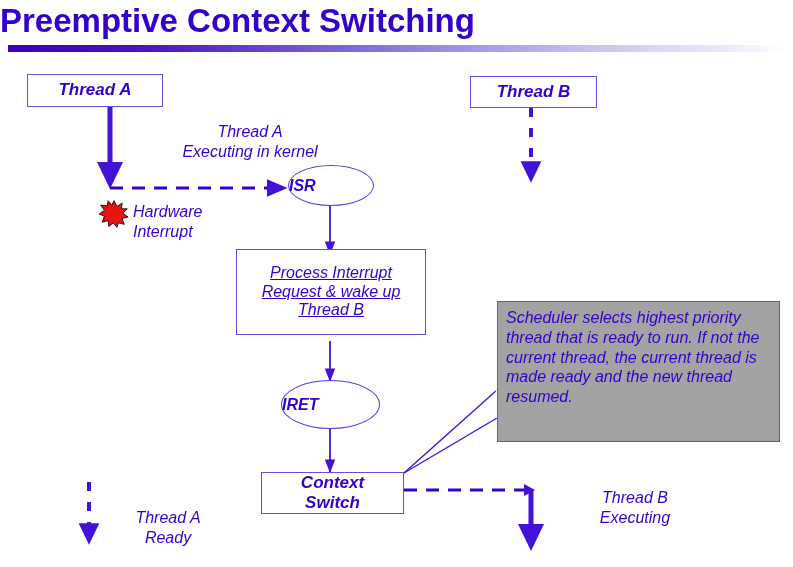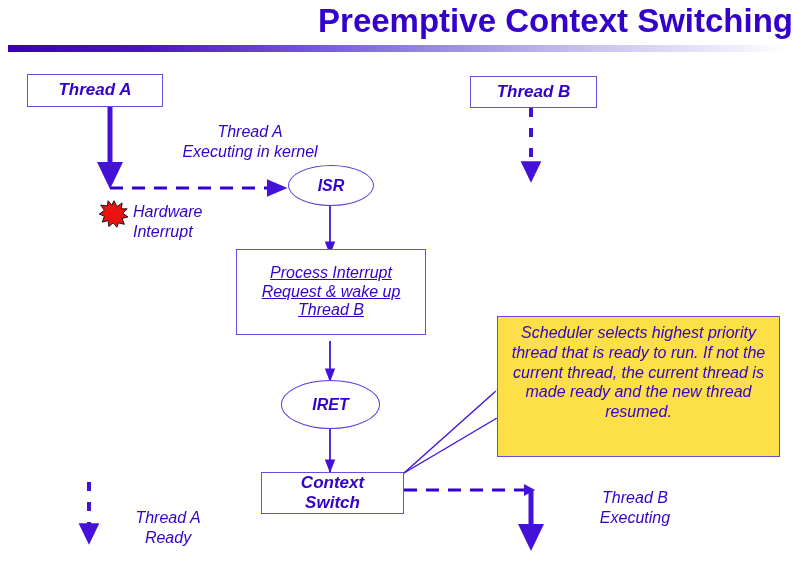--- a/index.html
+++ b/index.html
@@ -22,21 +22,21 @@
     height: 567px;
     background: #ffffff;
   }
 
   
   .title {
     position: absolute;
     left: 0;
     top: 2px;
     width: 793px;
-    text-align: right;
+    text-align: left;
     font-family: "Liberation Sans", sans-serif;
     font-weight: bold;
     font-size: 33px;
     letter-spacing: 0px;
     color: #3300CC;
     white-space: nowrap;
   }
   .title-rule {
     position: absolute;
     left: 8px;
@@ -79,21 +79,20 @@
   }
 
   .ellipse {
     position: absolute;
     box-sizing: border-box;
     border: 1.5px solid #5B3ADB;
     border-radius: 50%;
     background: #ffffff;
     display: flex;
     align-items: center;
-    justify-content: center;
     color: #3300CC;
     font-weight: bold;
     font-style: italic;
     font-size: 16px;
   }
 
   
   .label {
     position: absolute;
     color: #3300CC;
@@ -103,29 +102,27 @@
     line-height: 1.25;
     text-align: center;
     white-space: pre-line;
   }
 
   
   .callout {
     position: absolute;
     box-sizing: border-box;
     border: 1.5px solid #6A4BE0;
-    background: #fde047;
+    background: #a3a3a3;
     color: #3300CC;
     font-style: italic;
     font-weight: normal;
     font-size: 16px;
     line-height: 1.24;
-    text-align: center;
     padding: 6px 8px 4px 8px;
-    margin-top: 15px;
   }
 
   
   .starburst {
     position: absolute;
     width: 30px;
     height: 28px;
   }
 </style>
 </head>

